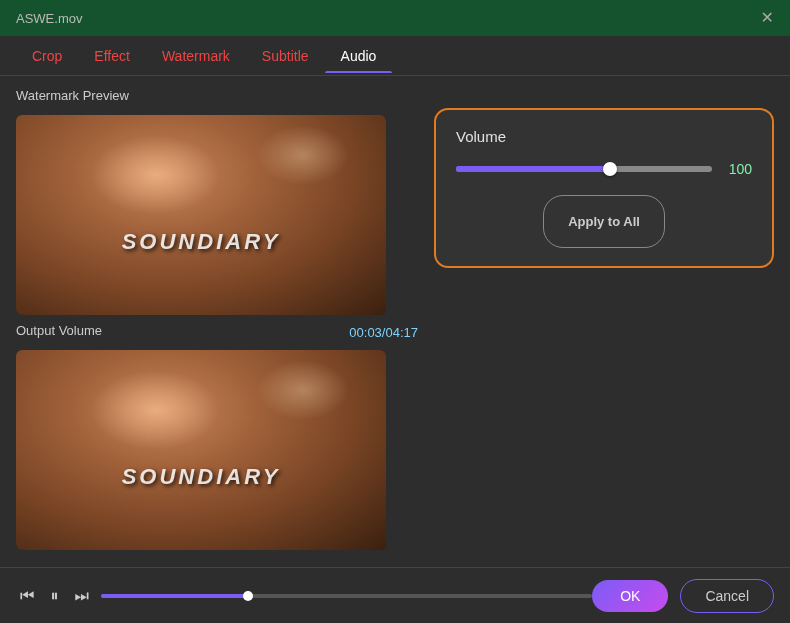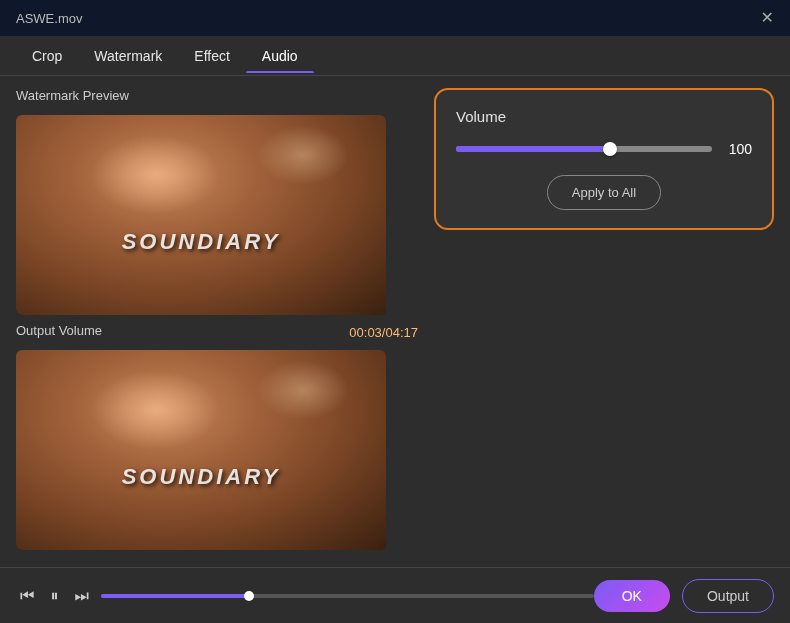--- a/index.html
+++ b/index.html
@@ -10,21 +10,21 @@
       font-family: -apple-system, BlinkMacSystemFont, 'Segoe UI', sans-serif;
       color: #e0e0e0;
       overflow: hidden;
       position: relative;
     }
     .title-bar {
       display: flex;
       align-items: center;
       justify-content: space-between;
       padding: 8px 16px;
-      background: #0f172a;
+      background: #14532d;
       height: 36px;
     }
     .title-bar-title {
       font-size: 13px;
       color: #bbb;
     }
     .close-btn {
       cursor: pointer;
       font-size: 16px;
       color: #aaa;
@@ -35,21 +35,21 @@
     .tab-bar {
       display: flex;
       align-items: center;
       padding: 0 16px;
       border-bottom: 1px solid #444;
       height: 40px;
     }
     .tab {
       padding: 8px 16px;
       font-size: 14px;
-      color: #e5e5e5;
+      color: #ef4444;
       cursor: pointer;
       position: relative;
     }
     .tab.active {
       color: #fff;
     }
     .tab.active::after {
       content: '';
       position: absolute;
       bottom: -1px;
@@ -72,21 +72,21 @@
       flex-direction: column;
       gap: 8px;
     }
     .preview-label {
       font-size: 13px;
       color: #ccc;
       margin-bottom: 4px;
     }
     .preview-time {
       font-size: 13px;
-      color: #fdba74;
+      color: #7dd3fc;
     }
     .preview-header {
       display: flex;
       justify-content: space-between;
       align-items: center;
     }
     .video-preview {
       width: 370px;
       height: 200px;
       background: #1a1a1a;
@@ -109,20 +109,21 @@
       font-style: italic;
       text-shadow: 2px 2px 4px rgba(0,0,0,0.8);
       font-family: Arial Black, sans-serif;
       white-space: nowrap;
     }
     .right-panel {
       width: 340px;
       display: flex;
       flex-direction: column;
       gap: 12px;
+      margin-top: 20px;
     }
     .audio-box {
       border: 2px solid #e07b20;
       border-radius: 14px;
       padding: 18px 20px;
       background: #333;
     }
     .audio-box-title {
       font-size: 15px;
       color: #e0e0e0;
@@ -162,34 +163,35 @@
       background: #fff;
       border-radius: 50%;
       position: absolute;
       top: -4px;
       left: calc(60% - 7px);
       box-shadow: 0 1px 3px rgba(0,0,0,0.5);
       cursor: pointer;
     }
     .volume-value {
       font-size: 14px;
-      color: #ffffff;
+      color: #86efac;
       min-width: 30px;
       text-align: right;
     }
     .apply-all-btn {
       display: block;
       margin: 0 auto;
-      padding: 9px 24px;
+      padding: 18px 24px;
       background: transparent;
       border: 1px solid #888;
       border-radius: 20px;
       color: #ccc;
       font-size: 13px;
       cursor: pointer;
+      font-weight: bold;
     }
     .bottom-bar {
       display: flex;
       align-items: center;
       justify-content: space-between;
       padding: 8px 16px;
       height: 56px;
       border-top: 1px solid #444;
     }
     .playback-controls {
@@ -282,22 +284,23 @@
 </head>
 <body>
 
 <div class="title-bar">
   <span class="title-bar-title">ASWE.mov</span>
   <button class="close-btn">✕</button>
 </div>
 
 <div class="tab-bar">
   <div class="tab">Crop</div>
+  <div class="tab">Effect</div>
   <div class="tab">Watermark</div>
-  <div class="tab">Effect</div>
+  <div class="tab">Subtitle</div>
   <div class="tab active">Audio</div>
 </div>
 
 <div class="main-content">
 
   <div class="left-panel">
 
     <div class="preview-label">Watermark Preview</div>
     <div class="video-preview">
       <div class="face-bg">
@@ -342,15 +345,15 @@
     <button class="ctrl-btn">⏮</button>
     <button class="ctrl-btn">⏸</button>
     <button class="ctrl-btn">⏭</button>
     <div class="progress-bar-container">
       <div class="progress-bar-fill"></div>
       <div class="progress-thumb"></div>
     </div>
   </div>
   <div class="dialog-buttons">
     <button class="ok-btn">OK</button>
-    <button class="cancel-btn">Output</button>
+    <button class="cancel-btn">Cancel</button>
   </div>
 </div>
 
 </body></html>

